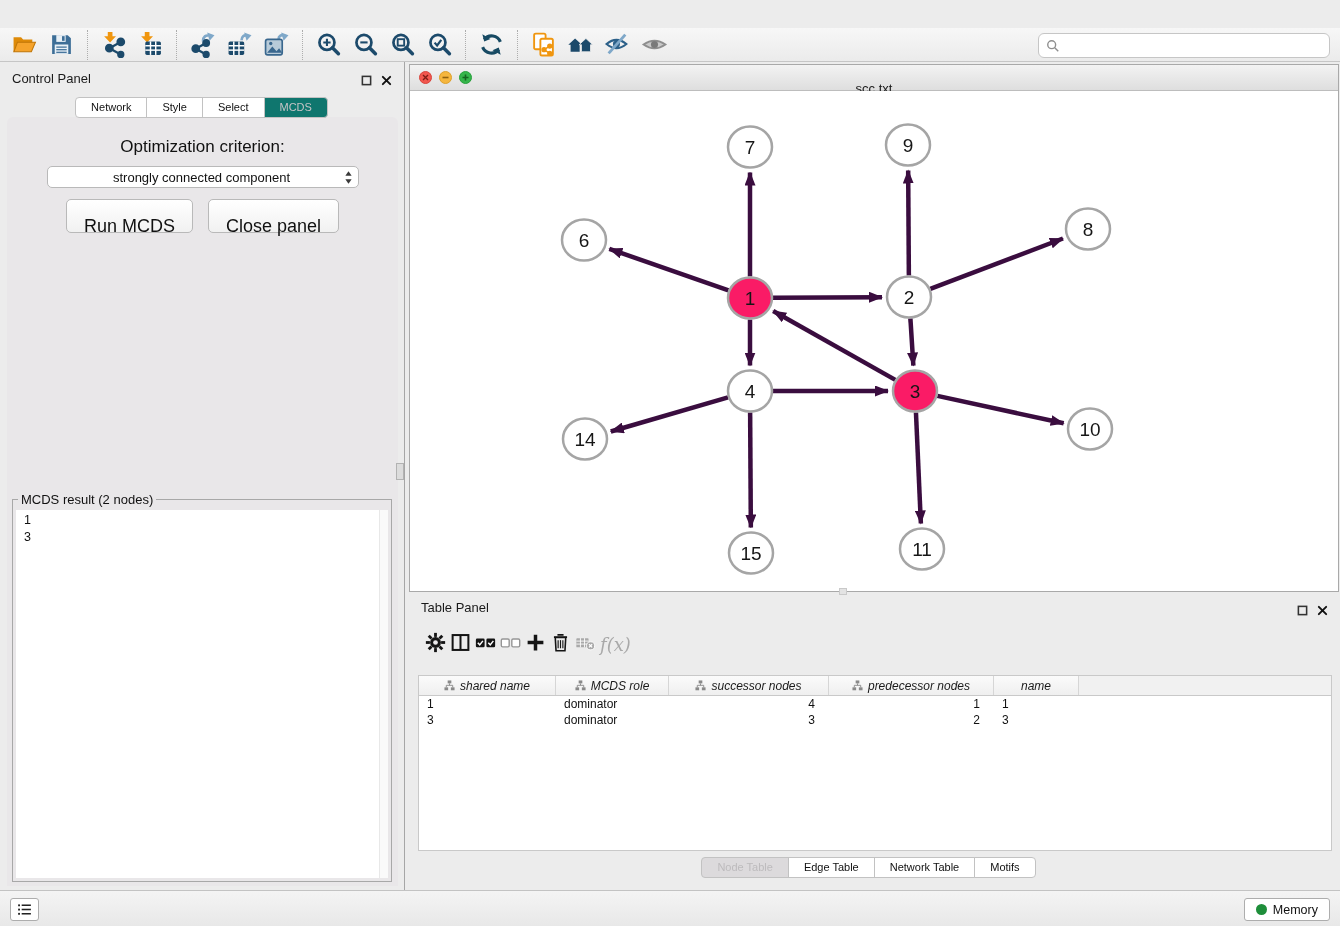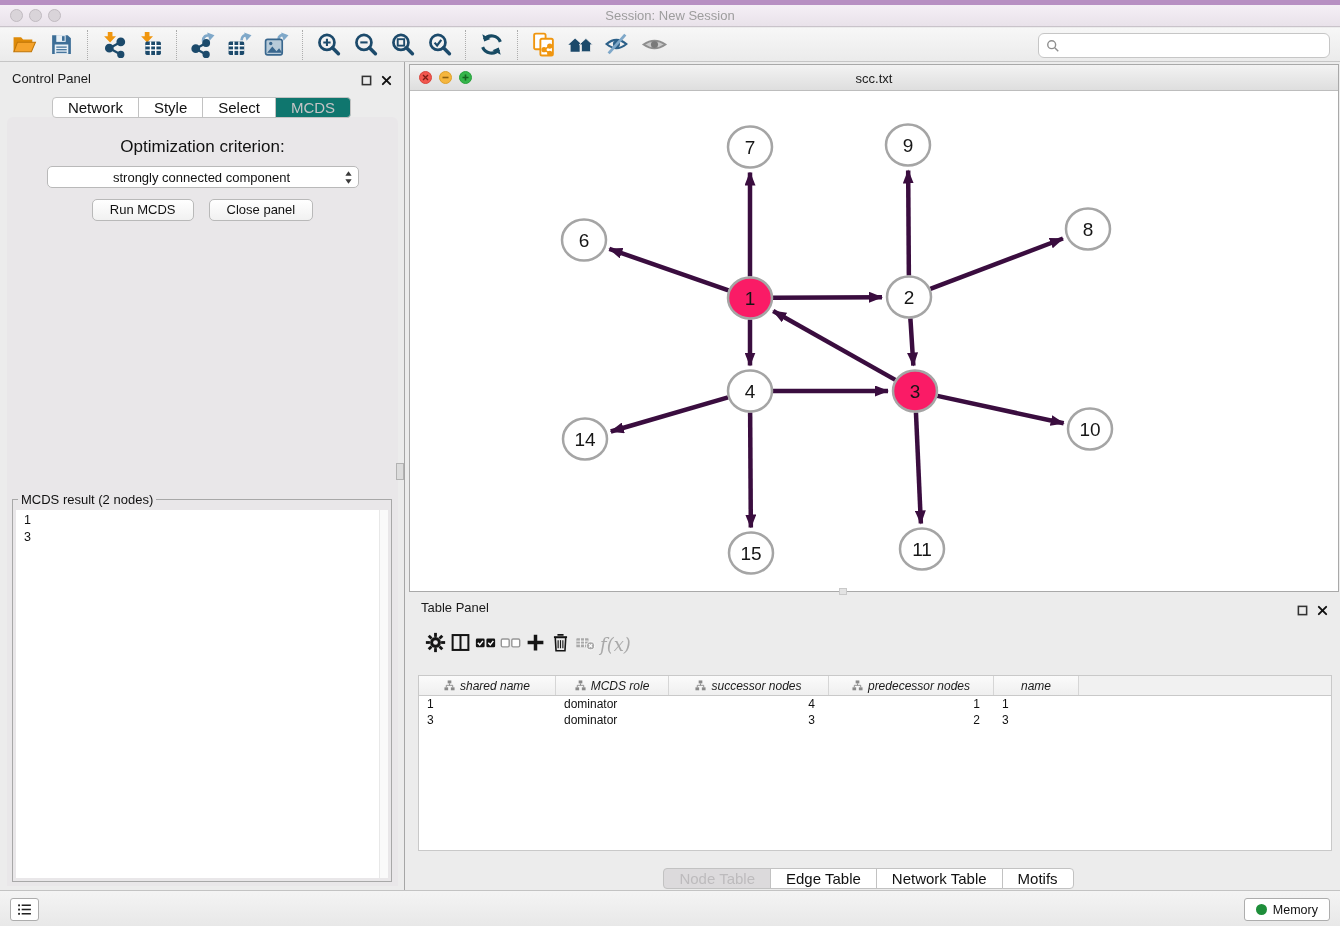--- a/index.html
+++ b/index.html
@@ -27,33 +27,33 @@
   .search-wrap svg { width:14px; height:14px; }
   .search-wrap input { border:none; outline:none; flex:1; font-size:13px; background:transparent; padding:0 6px; font-family:"Liberation Sans",sans-serif; }
 
   
   .control-panel { position:absolute; left:0; top:62px; width:404px; bottom:36px; background:#ECECEC; }
   .panel-title { position:absolute; top:9px; left:12px; font-size:13px; color:#1a1a1a; }
   .panel-icons { position:absolute; top:10px; right:12px; display:flex; gap:9px; align-items:center; }
   .panel-icons svg { width:11px; height:11px; }
   .cp-tabs { position:absolute; top:35px; left:0; right:0; display:flex; justify-content:center; z-index:2; }
   .tab { height:21px; line-height:19px; padding:0 15px; background:#fff; border:1px solid #C2C2C2;
-    font-size:15px; color:#111; margin-left:-1px; }
+    font-size:11px; color:#111; margin-left:-1px; }
   .tab:first-child { border-radius:4px 0 0 4px; }
   .tab:last-child { border-radius:0 4px 4px 0; }
   .tab.selected { background:#0f766e; color:#C6C4C6; }
   .cp-body { position:absolute; top:55px; left:7px; right:6px; bottom:4px; background:#E9E7E9; border-radius:6px 6px 0 0; }
   .opt-label { padding-top:20px; text-align:center; font-size:17px; color:#111; }
   .dropdown { margin:9px auto 0; width:312px; height:22px; background:#fff; border:1px solid #B9B9B9;
     border-radius:5px; display:flex; align-items:center; font-size:13px; color:#111; padding:0 5px 0 12px; }
   .dropdown .val { flex:1;text-align:center; }
   .dropdown svg { width:9px; height:15px; }
   .btn-row { display:flex; justify-content:center; gap:15px; margin-top:11px; }
-  .btn { height:22px; line-height:20px; padding:0 17px; background:linear-gradient(#ffffff,#f1f1f1);
-    border:1px solid #B9B9B9; border-radius:5px; font-size:13px; color:#111; }
+  .btn { height:22px; line-height:20px; padding:16px 17px; background:linear-gradient(#ffffff,#f1f1f1);
+    border:1px solid #B9B9B9; border-radius:5px; font-size:18px; color:#111; }
   .result-fieldset { position:absolute; left:5px; right:6px; top:375px; bottom:4px;
     border:1px solid #A8A8A8; padding:3px; }
   .result-fieldset legend { font-size:13px; color:#111; padding:0 3px; margin-left:2px; }
   .result-area { position:relative; width:100%; height:100%; background:#fff; }
   .result-lines { padding:2px 8px; font-size:12.5px; color:#111; line-height:17px; }
   .result-scroll { position:absolute; right:0; top:0; bottom:0; width:9px; background:#FAFAFA; border-left:1px solid #E8E8E8; }
 
   
   .vsplitter { position:absolute; left:404px; top:62px; bottom:36px; width:1px; background:#A6A6A6; }
   .vgrip { position:absolute; left:396px; top:463px; width:8px; height:17px; background:#DCDCDC; border:1px solid #B2B2B2; }
@@ -62,64 +62,55 @@
   
   .net-window { position:absolute; left:409px; top:64px; width:930px; height:528px;
     border:1px solid #A9A9A9; background:#fff; }
   .net-titlebar { position:relative; height:26px; background:linear-gradient(#F3F3F3,#DEDEDE); border-bottom:1px solid #BDBDBD; }
   .net-lights { position:absolute; left:9px; top:6px; display:flex; gap:7px; }
   .tl { width:13px; height:13px; border-radius:50%; display:flex; align-items:center; justify-content:center; }
   .tl svg { width:9px; height:9px; }
   .tl-close { background:#F2574E; border:1px solid #D8443C; }
   .tl-min { background:#F5B63E; border:1px solid #DDA02C; }
   .tl-max { background:#35B54A; border:1px solid #28A03C; }
-  .net-title { position:absolute; left:0; right:0; top:6px; text-align:center; font-size:13px; color:#1a1a1a; }
+  .net-title { position:absolute; left:0; right:0; top:16px; text-align:center; font-size:13px; color:#1a1a1a; }
   .net-canvas { position:absolute; left:0; top:26px; width:928px; height:500px; background:#fff; }
 
   
   .table-panel { position:absolute; left:409px; top:595px; width:931px; height:294px; background:#ECECEC; }
   .tp-toolbar { position:absolute; top:30px; left:16px; height:38px; display:flex; align-items:center; gap:4px; }
   .tp-toolbar .ticon svg { width:21px; height:21px; }
   .fx { font-family:"DejaVu Serif", serif; font-style:italic; font-size:18px; color:#A9A9A9; }
   .tp-table { position:absolute; left:9px; top:80px; right:8px; height:176px; background:#fff; border:1px solid #C9C9C9; overflow:hidden; }
   .thead { display:flex; height:20px; border-bottom:1px solid #C9C9C9;font-style:italic; }
   .th { background:linear-gradient(#FBFBFB,#EFEFEF); border-right:1px solid #D6D6D6;
     display:flex; align-items:center; justify-content:center; gap:5px; font-size:12px; color:#1a1a1a; }
   .th svg { width:11px; height:11px; }
   .th-fill { flex:1; background:#F1F1F1; }
   .trow { display:flex; height:16px; font-size:12px; color:#111; align-items:center; }
   .td { padding:0 8px; overflow:hidden; white-space:nowrap; }
   .td.right { text-align:right; padding-right:14px; }
-  .tp-tabs { position:absolute; left:0; right:11px; top:262px; display:flex; justify-content:center;margin-top:11px; }
+  .tp-tabs { position:absolute; left:0; right:11px; top:262px; display:flex; justify-content:center; }
   .tp-tabs .tab.selected { background:#DCDADC; color:#BDBBBD; }
 
   
   .statusbar { position:absolute; left:0; right:0; bottom:0; height:36px;
     background:linear-gradient(#F4F4F4,#E8E8E8); border-top:1px solid #C3C3C3; }
   .sb-list-btn { position:absolute; left:10px; top:7px; width:29px; height:23px; background:#fff;
     border:1px solid #ADADAD; border-radius:3px; display:flex; align-items:center; justify-content:center; }
   .sb-list-btn svg { width:17px; height:17px; }
   .memory-btn { position:absolute; right:10px; top:7px; height:23px; padding:0 11px; background:#fff;
     border:1px solid #ADADAD; border-radius:3px; display:flex; align-items:center; gap:6px; font-size:12.5px; color:#111; }
   .memory-dot { width:11px; height:11px; border-radius:50%; }
 </style>
 </head>
 <body>
 
 <div class="app">
 
-  <div class="titlebar">
-    <div class="titlebar-accent" style="background: rgb(183, 143, 194);"></div>
-    <div class="lights">
-      <span class="light"></span>
-      <span class="light"></span>
-      <span class="light"></span>
-    </div>
-    <div class="title-text">Session: New Session</div>
-  </div>
 
   <div class="toolbar">
     <span class="tbtn">
       <svg viewBox="0 0 24 24">
           <path fill="#DE8A08" d="M1.5 19V5h7.2l2 2.3h8.8V10z"></path>
           <path fill="#F5A32B" stroke="#C07607" stroke-width="1" d="M5.2 9.8h17.3L18.6 19H1.8z"></path>
         </svg>
     </span>
     <span class="tbtn">
       <svg viewBox="0 0 24 24">

